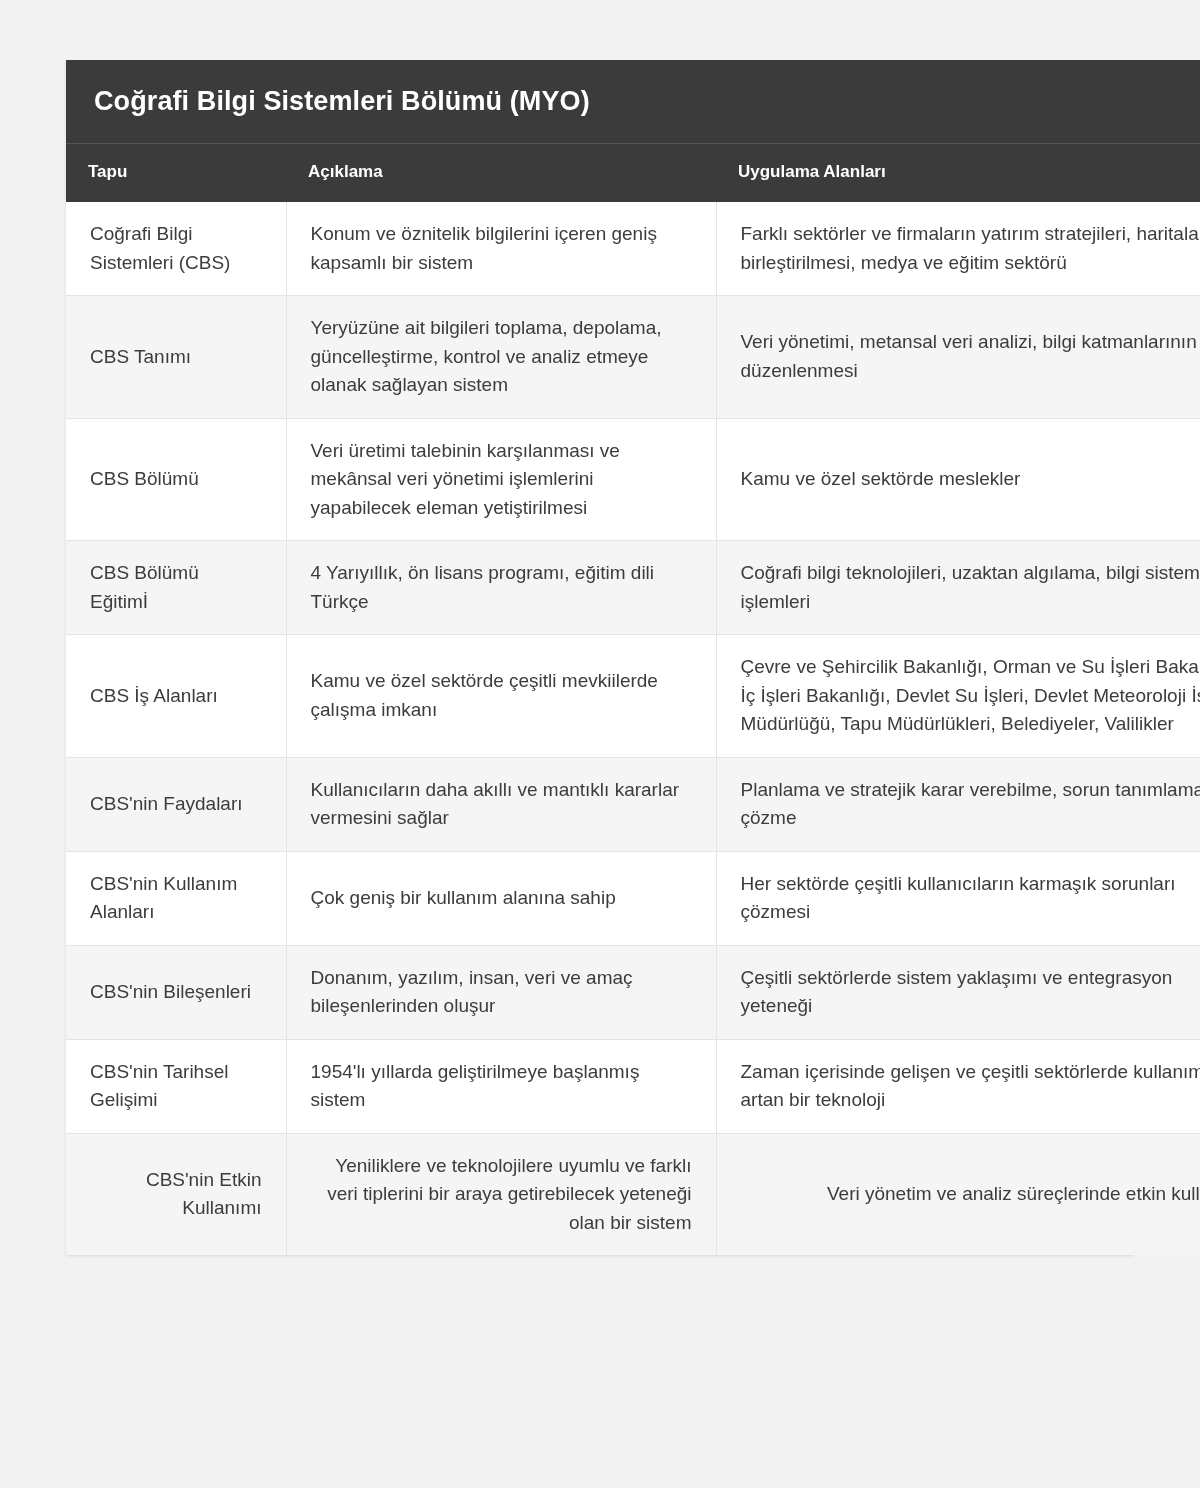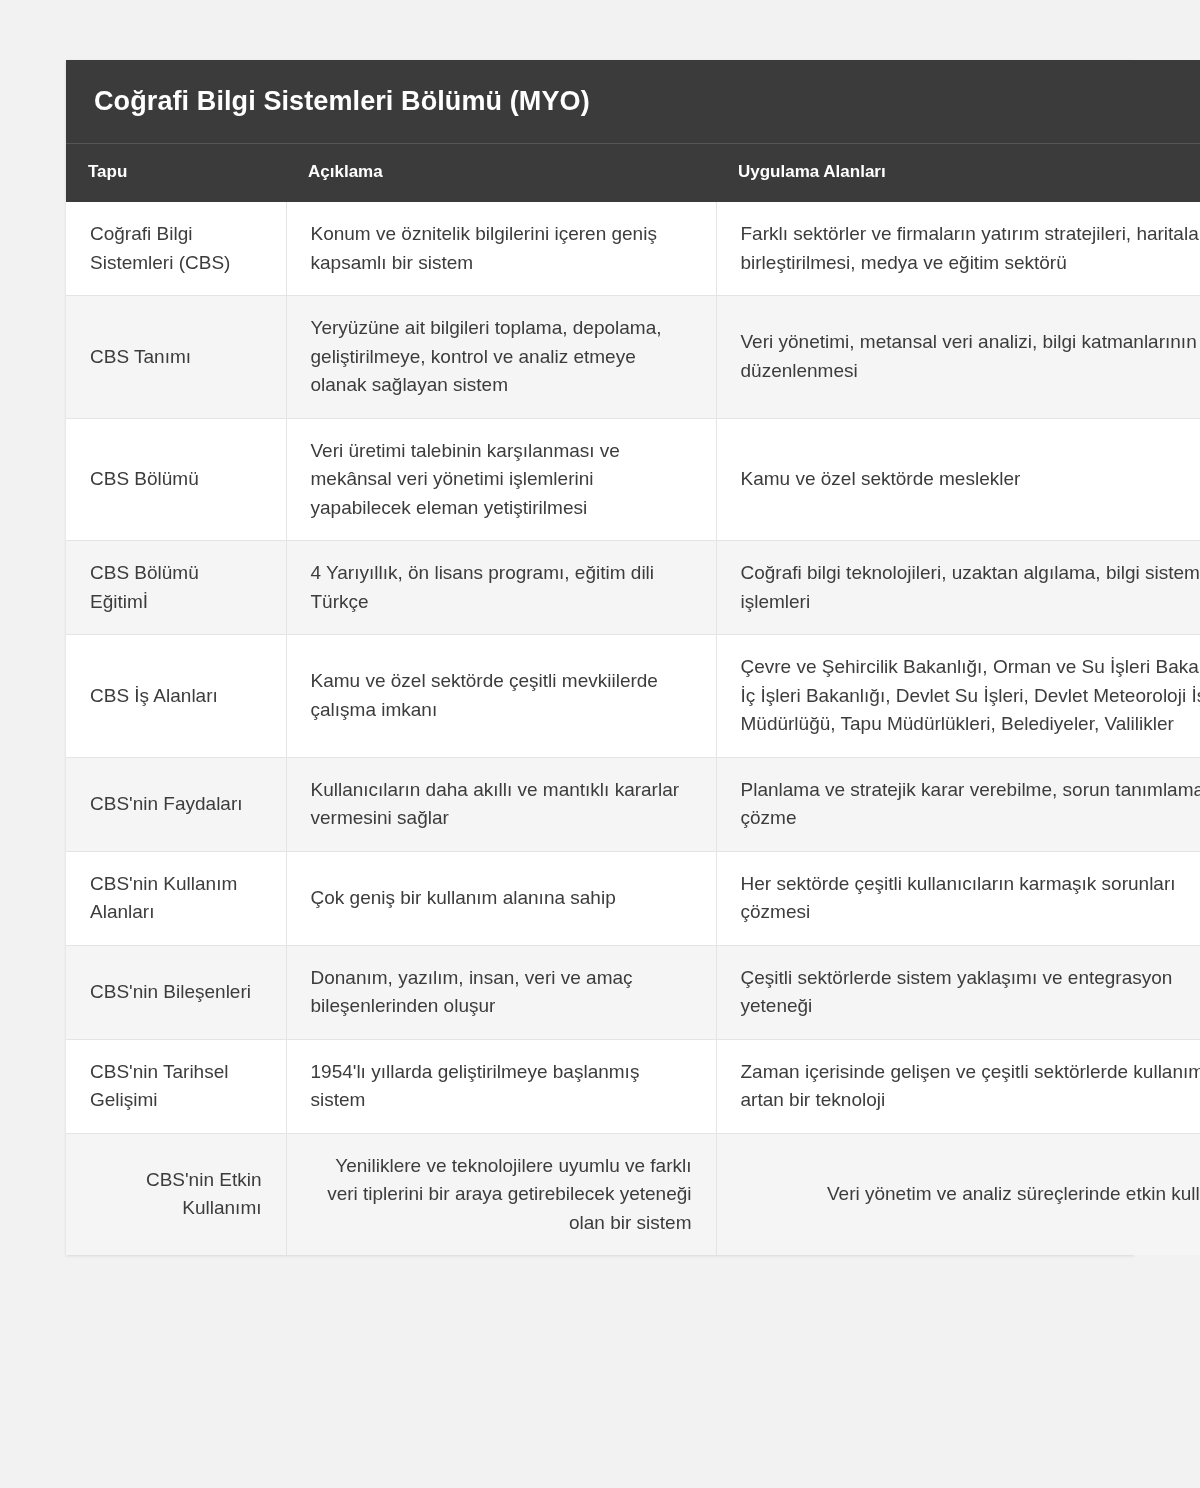--- a/index.html
+++ b/index.html
@@ -90,21 +90,21 @@
         </tr>
       </thead>
       <tbody id="table-body">
           <tr>
             <td>Coğrafi Bilgi Sistemleri (CBS)</td>
             <td>Konum ve öznitelik bilgilerini içeren geniş kapsamlı bir sistem</td>
             <td>Farklı sektörler ve firmaların yatırım stratejileri, haritaların birleştirilmesi, medya ve eğitim sektörü</td>
           </tr>
           <tr>
             <td>CBS Tanımı</td>
-            <td>Yeryüzüne ait bilgileri toplama, depolama, geliştirilmeye, kontrol ve analiz etmeye olanak sağlayan sistem</td>
+            <td>Yeryüzüne ait bilgileri toplama, depolama, güncelleştirme, kontrol ve analiz etmeye olanak sağlayan sistem</td>
             <td>Veri yönetimi, metansal veri analizi, bilgi katmanlarının düzenlenmesi</td>
           </tr>
           <tr>
             <td>CBS Bölümü</td>
             <td>Veri üretimi talebinin karşılanması ve mekânsal veri yönetimi işlemlerini yapabilecek eleman yetiştirilmesi</td>
             <td>Kamu ve özel sektörde meslekler</td>
           </tr>
           <tr>
             <td>CBS Bölümü Eğitimİ</td>
             <td>4 Yarıyıllık, ön lisans programı, eğitim dili Türkçe</td>

